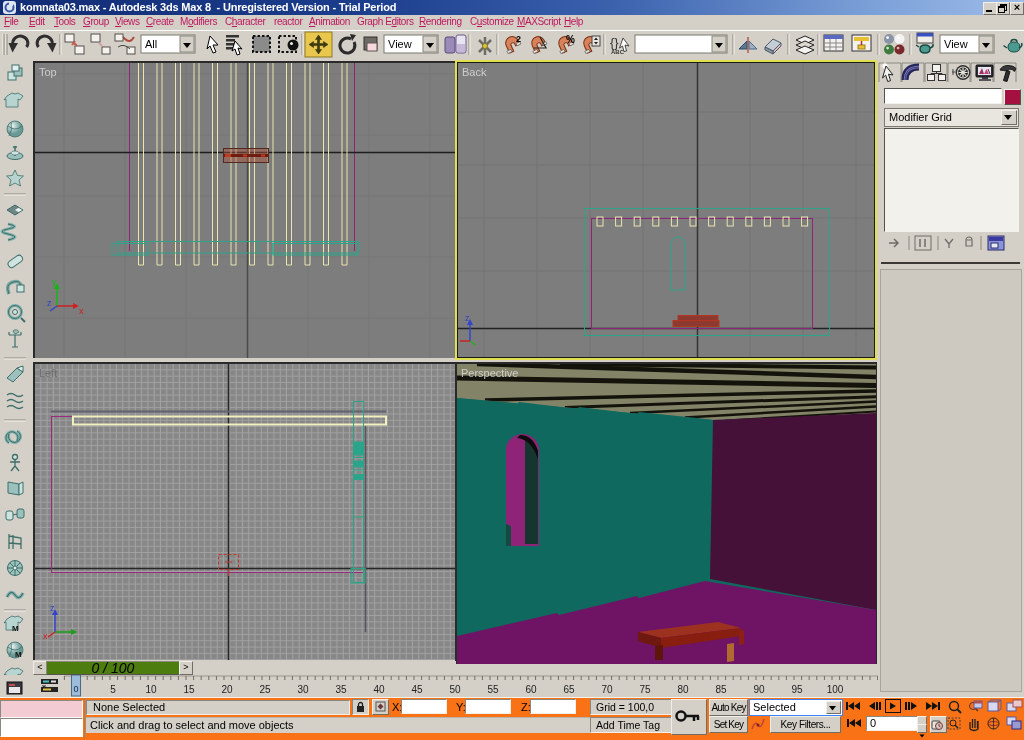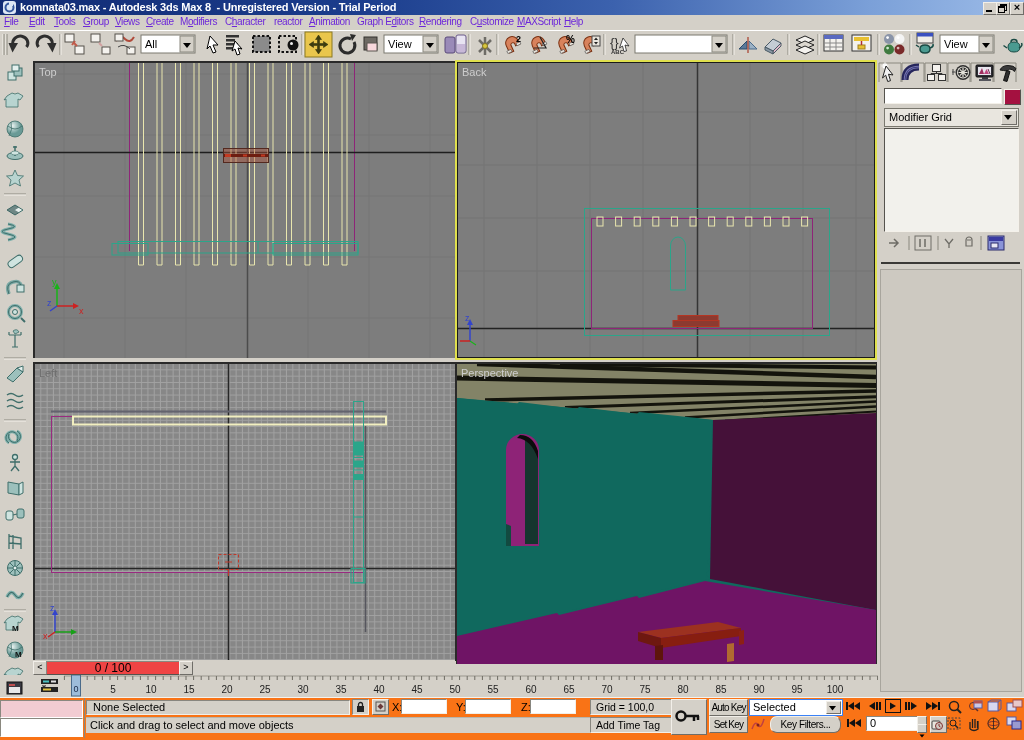--- a/index.html
+++ b/index.html
@@ -25,21 +25,21 @@
   <div class="abs raised" style="left:983px;top:2px;width:12px;height:11px;background:#d4d0c8;">
       <div class="abs" style="left:2px;top:7px;width:6px;height:2px;background:#000;"></div>
     </div>
   <div class="abs raised" style="left:996px;top:2px;width:12px;height:11px;background:#d4d0c8;">
     <div class="abs" style="left:3px;top:1px;width:5px;height:4px;border:1px solid #000;border-top-width:2px;"></div>
     <div class="abs" style="left:1px;top:3px;width:5px;height:4px;border:1px solid #000;border-top-width:2px;background:#d4d0c8;"></div>
   </div>
   <div class="abs raised" style="left:1010px;top:2px;width:12px;height:11px;background:#d4d0c8;font-size:11px;font-weight:bold;text-align:center;line-height:9px;">×</div>
 </div>
 
-<div class="abs" style="left:0;top:15px;width:1024px;height:15px;background:#d4d0c8;color:#6d28d9;">
+<div class="abs" style="left:0;top:15px;width:1024px;height:15px;background:#d4d0c8;color:#be185d;">
   <span class="mi" style="left:4px"><u>F</u>ile</span>
   <span class="mi" style="left:29px"><u>E</u>dit</span>
   <span class="mi" style="left:54px"><u>T</u>ools</span>
   <span class="mi" style="left:83px"><u>G</u>roup</span>
   <span class="mi" style="left:115px"><u>V</u>iews</span>
   <span class="mi" style="left:146px"><u>C</u>reate</span>
   <span class="mi" style="left:180px">M<u>o</u>difiers</span>
   <span class="mi" style="left:225px">C<u>h</u>aracter</span>
   <span class="mi" style="left:274px">reactor</span>
   <span class="mi" style="left:309px"><u>A</u>nimation</span>
@@ -585,21 +585,21 @@
   <polygon points="204,274 284,264 284,272 204,284" fill="#871e10"></polygon>
   <polygon points="198,282 206,281 206,296 198,296" fill="#5e150c"></polygon>
   <polygon points="270,280 277,279 277,297 270,298" fill="#b06a30"></polygon>
   <polygon points="282,267 287,266 287,280 282,281" fill="#8c2015"></polygon>
   <text x="4" y="13" font-size="11" fill="#cdcdcd" font-family="Liberation Sans">Perspective</text>
  </svg>
 </div>
 
 <div class="abs" style="left:33px;top:661px;width:423px;height:14px;background:#d4d0c8;">
   <div class="abs raised btn" style="left:0;top:0;width:12px;height:12px;font-size:9px;text-align:center;line-height:11px;">&lt;</div>
-  <div class="abs" style="left:13px;top:0;width:132px;height:12px;background:#ef4444;border:1px solid;border-color:#8a887f #55534e #55534e #8a887f;text-align:center;font-size:12px;line-height:12px;">0 / 100</div>
+  <div class="abs" style="left:13px;top:0;width:132px;height:12px;background:#4d7c0f;border:1px solid;border-color:#8a887f #55534e #55534e #8a887f;text-align:center;font-size:14px;line-height:12px;font-style:italic;">0 / 100</div>
   <div class="abs raised btn" style="left:146px;top:0;width:12px;height:12px;font-size:9px;text-align:center;line-height:11px;">&gt;</div>
 </div>
 
 <div class="abs" style="left:0;top:675px;width:878px;height:22px;background:#d4d0c8;">
  <svg width="878" height="22" style="position:absolute;left:0;top:0">
 
   <rect x="7" y="7" width="15" height="12" fill="#3a3a42" stroke="#111"></rect>
   <rect x="9" y="12" width="11" height="6" fill="#e8e8e8"></rect>
   <rect x="9" y="9" width="6" height="2" fill="#c05050"></rect>
 
@@ -797,21 +797,21 @@
   <div class="abs" style="left:749px;top:1px;width:89px;height:15px;background:#fff;border:1px solid #3b82f6;font-size:11px;padding-left:3px;line-height:14px;">Selected
     <div class="abs raised btn" style="right:1px;top:1px;width:13px;height:11px;"><svg width="11" height="10">
           <path d="M2,3 l7,0 -3.5,4.5 z" fill="#000"></path>
         </svg></div>
   </div>
 
   <svg class="abs" style="left:751px;top:19px" width="15" height="15">
       <path d="M1,12 q3,-9 6,-4 q3,5 6,-6" fill="none" stroke="#c04040" stroke-width="1.5"></path>
       <circle cx="7" cy="8" r="1.5" fill="#802020"></circle>
     </svg>
-  <div class="abs raised btn" style="left:770px;top:18px;width:69px;height:15px;font-size:10px;text-align:center;line-height:15px;letter-spacing:-0.4px;border-radius:7px;">Key Filters...</div>
+  <div class="abs raised btn" style="left:770px;top:18px;width:69px;height:15px;font-size:10px;text-align:center;line-height:15px;letter-spacing:-0.4px;">Key Filters...</div>
 
   <svg class="abs" style="left:845px;top:1px" width="100" height="15">
     <g fill="#111">
       <g transform="translate(0,0)">
           <rect x="1" y="3" width="2" height="8"></rect>
           <path d="M9,3 l-6,4 6,4 z"></path>
           <path d="M15,3 l-6,4 6,4 z"></path>
         </g>
       <g transform="translate(21,0)">
           <path d="M1,3 l6,4 -6,4 z" transform="scale(-1,1) translate(-10,0)"></path>

